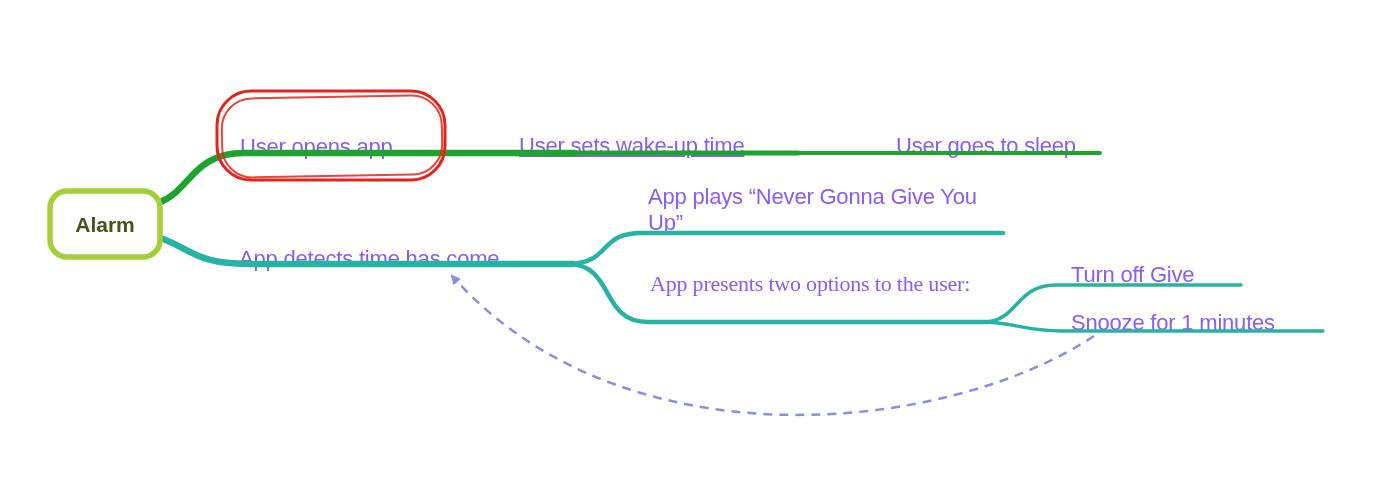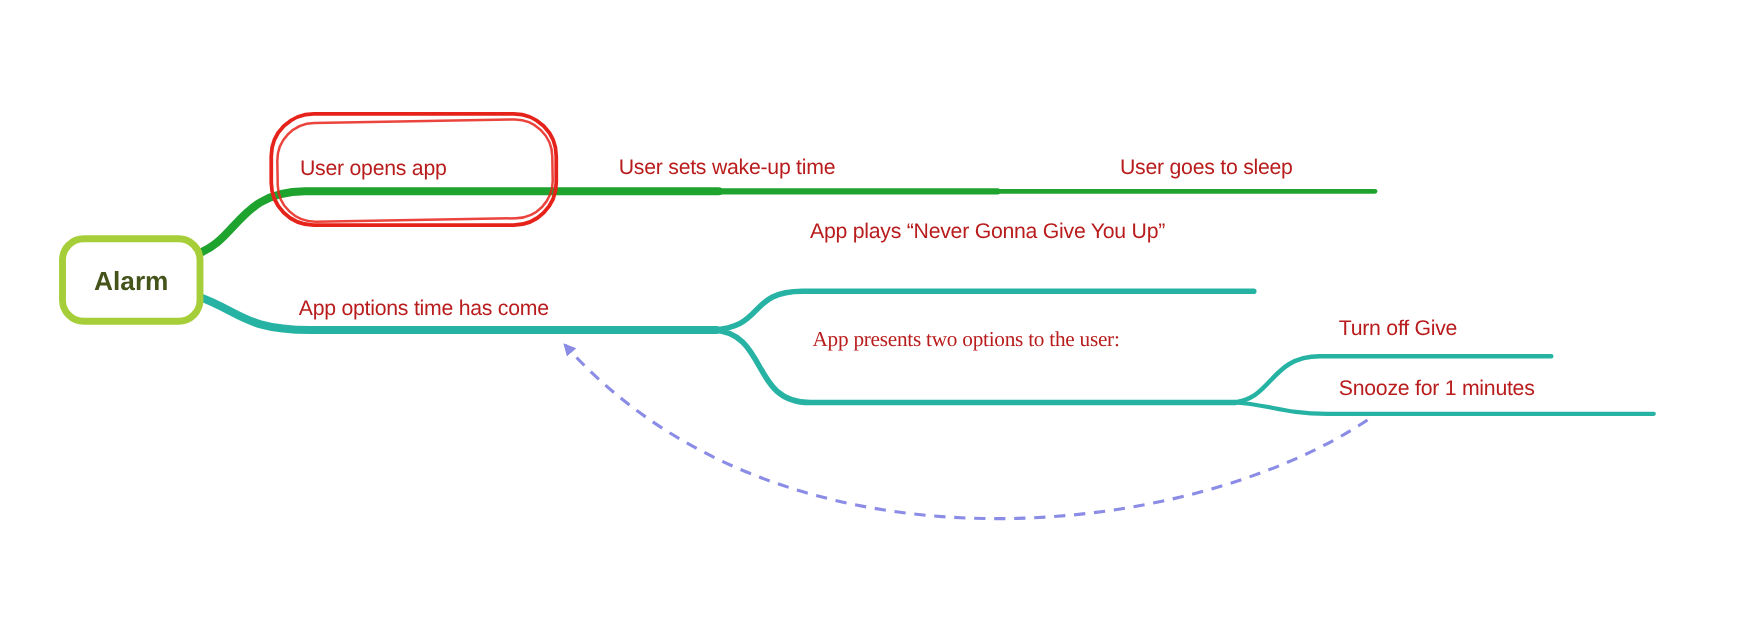--- a/index.html
+++ b/index.html
@@ -7,25 +7,26 @@
     position: relative;
     width: 1400px;
     height: 503px;
     background: #ffffff;
     overflow: hidden;
     font-family: "Liberation Sans", sans-serif;
   }
   .labels { position: absolute; inset: 0; z-index: 1; }
   .node-label {
     position: absolute;
-    font-size: 17px;
+    font-size: 22px;
     line-height: 26px;
-    color: #b91c1c;
+    color: #8b5cf6;
     letter-spacing: -0.2px;
     white-space: nowrap;
+    margin-top: 12px;
   }
   .node-label.wrap { white-space: normal; }
   svg.lines {
     position: absolute;
     inset: 0;
     z-index: 2;
     pointer-events: none;
   }
   svg.lines .root-label-text {
     font-family: "Liberation Sans", sans-serif;
@@ -33,23 +34,23 @@
     font-weight: bold;
   }
 </style>
 </head>
 <body>
 
 <div class="stage">
 
   <div class="labels">
     <div class="node-label" style="left:240px; top:122px;">User opens app</div>
-    <div class="node-label" style="left:495px; top:121px;">User sets wake-up time</div>
+    <div class="node-label" style="left:519px; top:121px;text-decoration:underline;">User sets wake-up time</div>
     <div class="node-label" style="left:896px; top:121px;">User goes to sleep</div>
-    <div class="node-label" style="left:239px; top:234px;">App options time has come</div>
+    <div class="node-label" style="left:239px; top:234px;">App detects time has come</div>
     <div class="node-label wrap" style="left:648px; top:172px; width:345px;">App plays “Never Gonna Give You Up”</div>
     <div class="node-label wrap" style="left:650px; top:259px; width:330px;font-family:Liberation Serif, serif;">App presents two options to the user:</div>
     <div class="node-label" style="left:1071px; top:250px;">Turn off Give</div>
     <div class="node-label" style="left:1071px; top:298px;">Snooze for 1 minutes</div>
   </div>
 
   <svg class="lines" width="1400" height="503" viewBox="0 0 1400 503">
     <defs>
       <marker id="loop-arrowhead" markerUnits="userSpaceOnUse" markerWidth="18" markerHeight="18" refX="8" refY="5" orient="auto">
         <path d="M 0 0 L 10 5 L 0 10 z" fill="#8b8ce6"></path>

